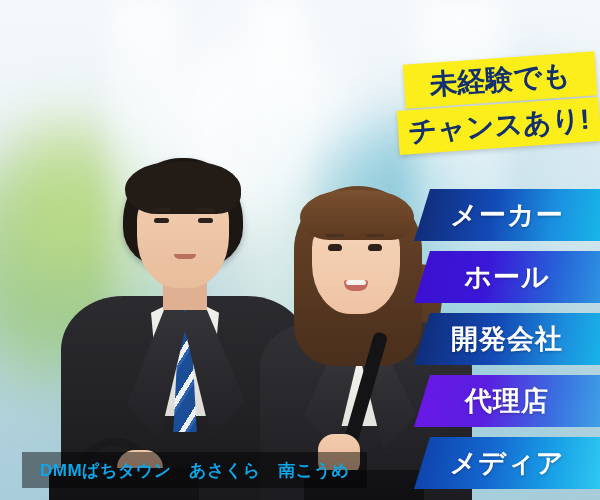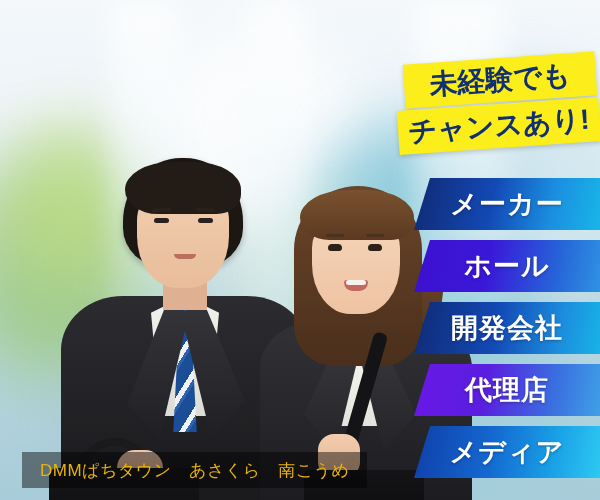--- a/index.html
+++ b/index.html
@@ -219,32 +219,32 @@
     position:relative; width:186px; height:52px; margin-bottom:10px;
     margin-left:14px;
     clip-path:polygon(16px 0,100% 0,100% 100%,0 100%);
     display:flex; align-items:center; justify-content:center;
     box-shadow:0 2px 6px rgba(0,0,0,.22);
   }
   .cat span{
     color:#fff; font-size:27px; font-weight:900; letter-spacing:1px;
     text-shadow:0 1px 3px rgba(0,0,0,.3);
   }
-  .cat.c1{ background:linear-gradient(100deg,#102a73 0%,#1349b5 42%,#1b8fe0 74%,#18b5e8 100%); }
+  .cat.c1{ background:linear-gradient(100deg,#102a73 0%,#1349b5 42%,#1b8fe0 74%,#18b5e8 100%);margin-top:11px; }
   .cat.c2{ background:linear-gradient(100deg,#3d0fd0 0%,#3a18d8 40%,#2664d8 76%,#2f93e2 100%); }
   .cat.c3{ background:linear-gradient(100deg,#0f2a74 0%,#1349b5 44%,#1c8ddd 78%,#18b3e8 100%); }
   .cat.c4{ background:linear-gradient(100deg,#6a18e6 0%,#5a1ee0 38%,#3a6ee0 74%,#3fa0e6 100%); }
   .cat.c5{ background:linear-gradient(100deg,#0f3fa8 0%,#1466cf 40%,#19a0e6 74%,#2ec8f2 100%); }
 
   
   .caption{
     position:absolute; left:22px; top:452px; height:36px;
     padding:0 18px; display:flex; align-items:center;
     background:rgba(0,0,0,.45);
-    color:#eab308; font-size:17px; white-space:pre; letter-spacing:.5px;
+    color:#0ea5e9; font-size:17px; white-space:pre; letter-spacing:.5px;font-weight:bold;
   }
 </style>
 </head>
 <body>
 
 <div class="banner">
 
   <div class="bg">
     <div class="bg-sky"></div>
     <div class="bg-blob b1"></div>

